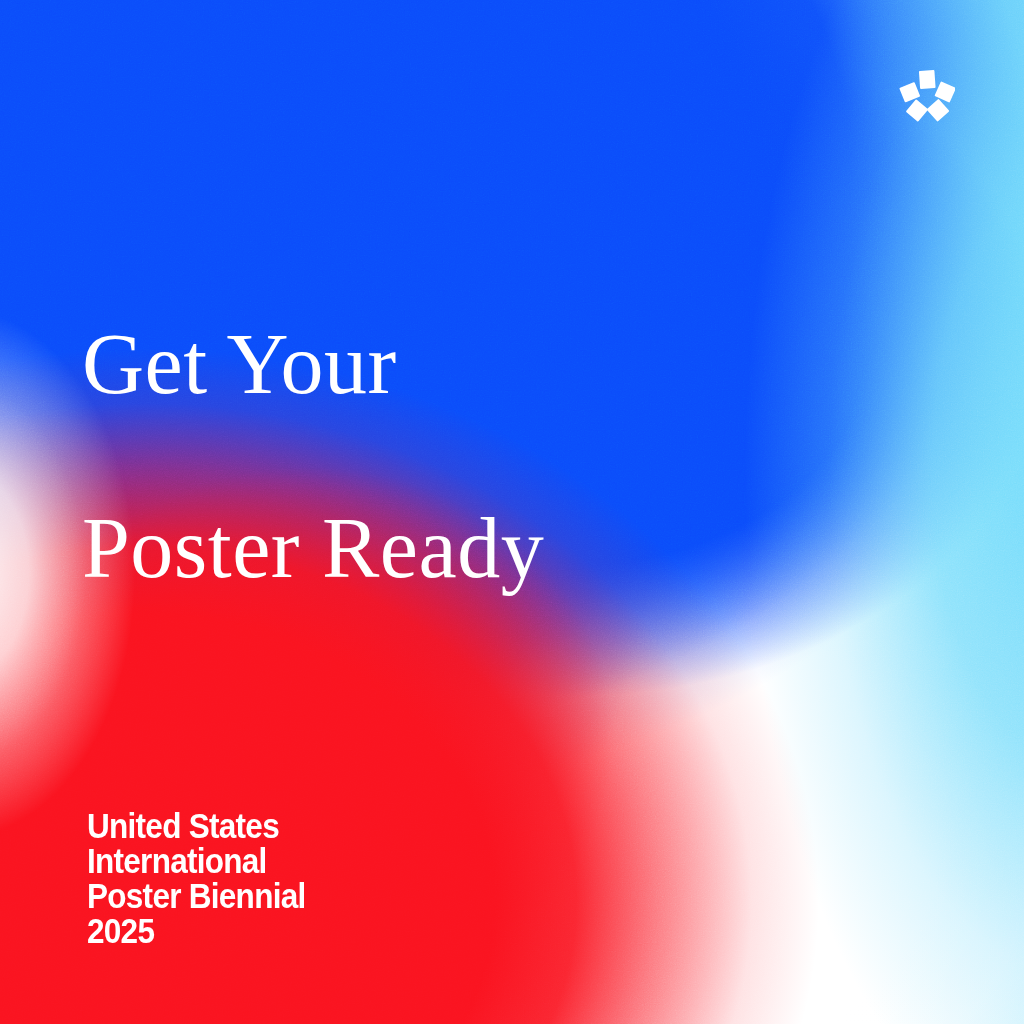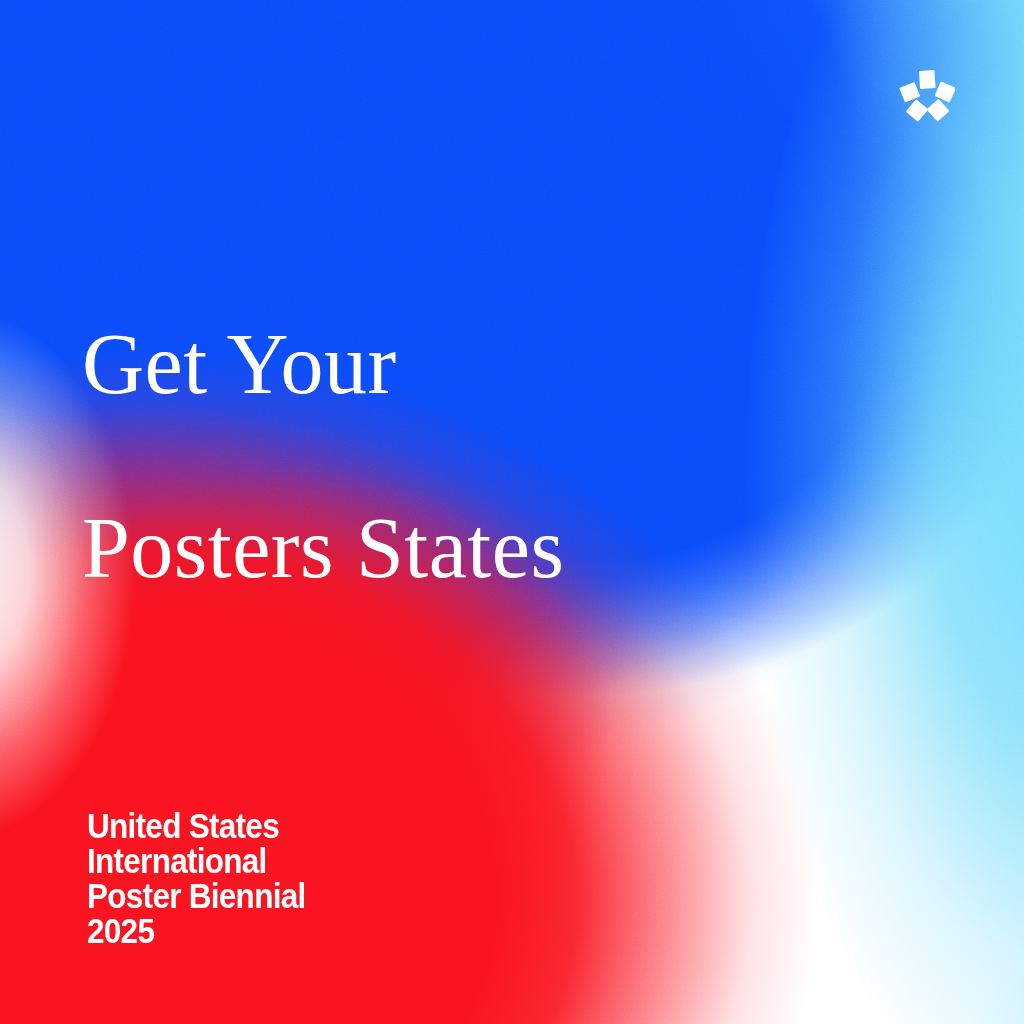--- a/index.html
+++ b/index.html
@@ -154,21 +154,21 @@
         <rect x="38.0" y="15.0" width="16.5" height="16" rx="1" transform="rotate(24 46.25 23)"></rect>
         <rect x="31.0" y="33.0" width="16.0" height="16.5" rx="1" transform="rotate(-42 39 41.25)"></rect>
         <rect x="10.0" y="33.5" width="16.0" height="16.0" rx="1" transform="rotate(40 18 41.5)"></rect>
         <rect x="2.5" y="15.5" width="16.5" height="15.5" rx="1" transform="rotate(-22 10.75 23.25)"></rect>
       </g>
     </svg>
   </div>
 
   <h1 id="headline">
     <span class="hl-line">Get Your</span>
-    <span class="hl-line">Posters States</span>
+    <span class="hl-line">Poster Ready</span>
   </h1>
 
   <div id="footer-block">
     <span class="ft-line">United States</span>
     <span class="ft-line">International</span>
     <span class="ft-line">Poster Biennial</span>
     <span class="ft-line">2025</span>
   </div>
 
 </div>

